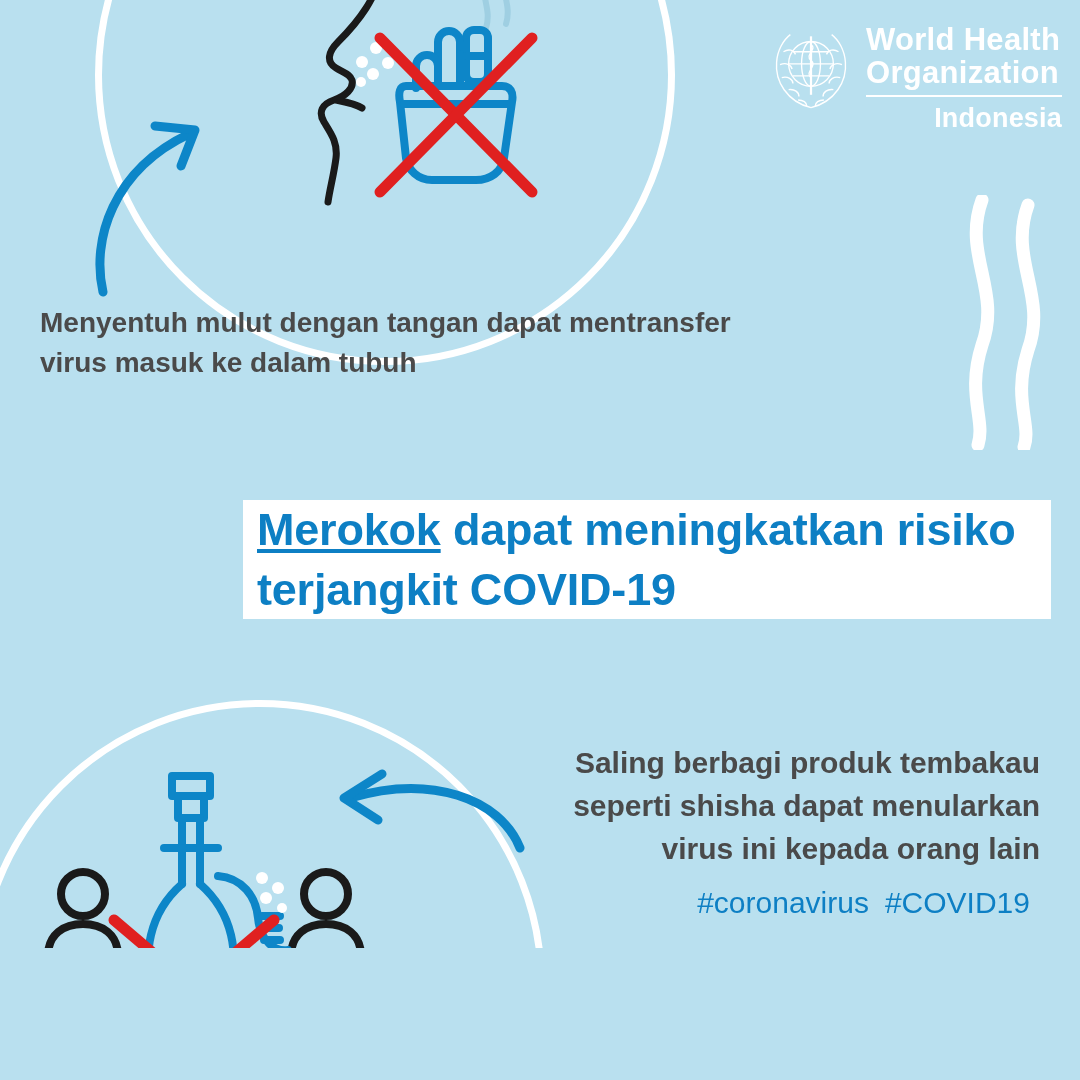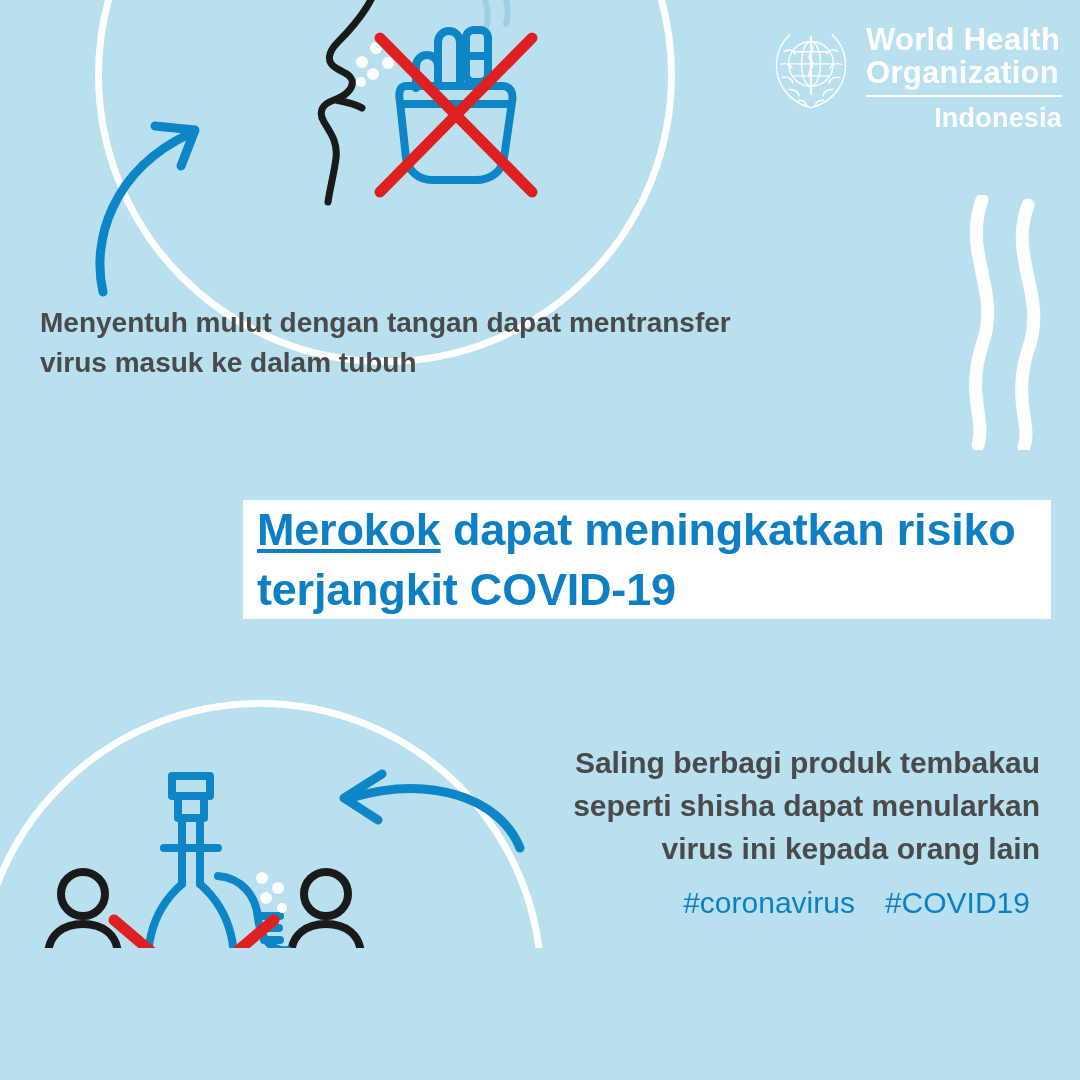--- a/index.html
+++ b/index.html
@@ -195,21 +195,21 @@
     color: #4a4a4a;
     text-align: right;
   }
 
   
   .hashtags {
     position: absolute;
     right: 50px;
     bottom: 28px;
     display: flex;
-    gap: 30px;
+    gap: 16px;
     font-size: 30px;
     color: #0d7fc4;
   }
 </style>
 </head>
 <body>
 
 <div class="poster">
 
   <div class="circle-top"></div>

